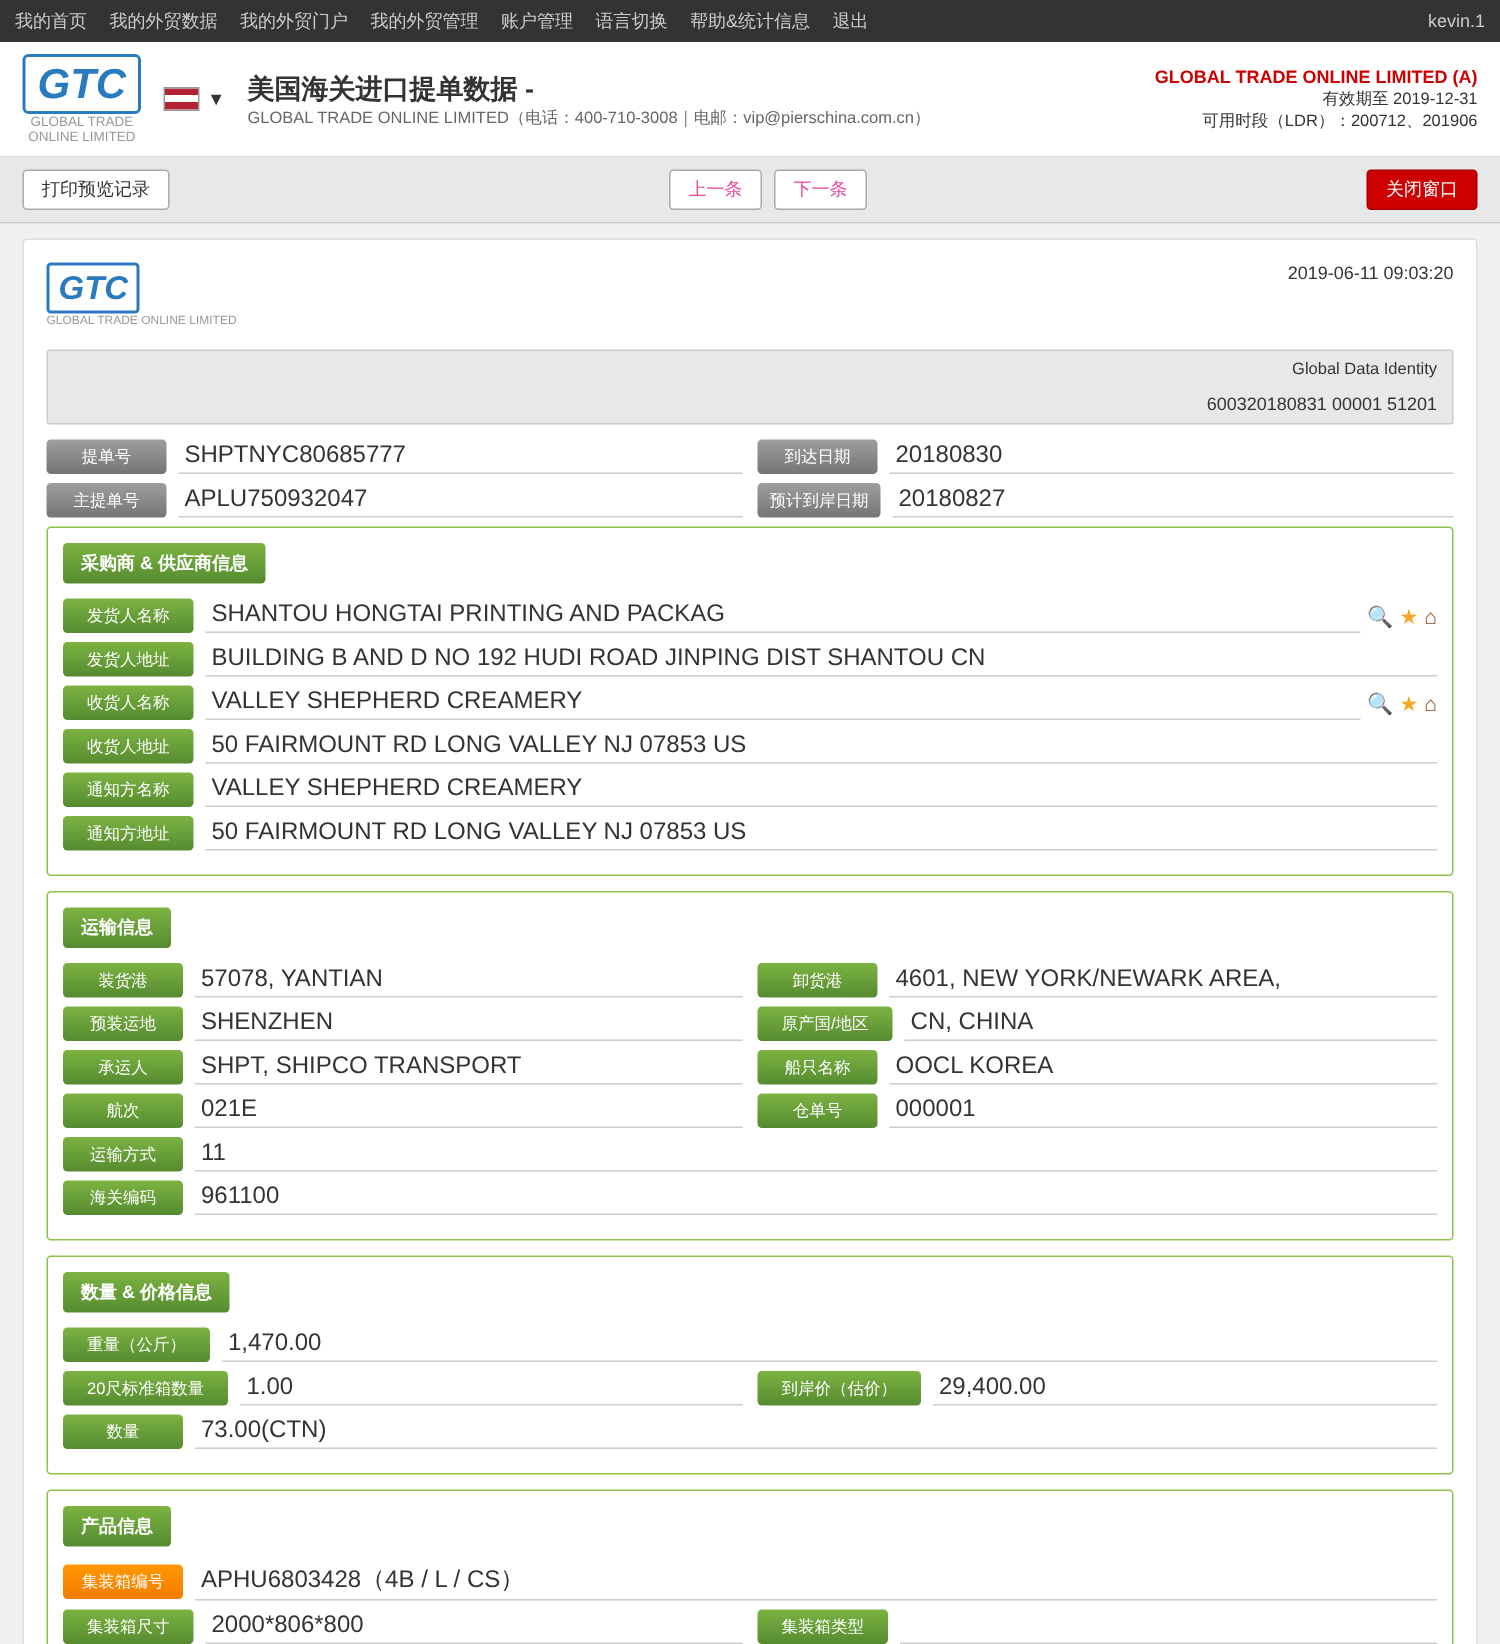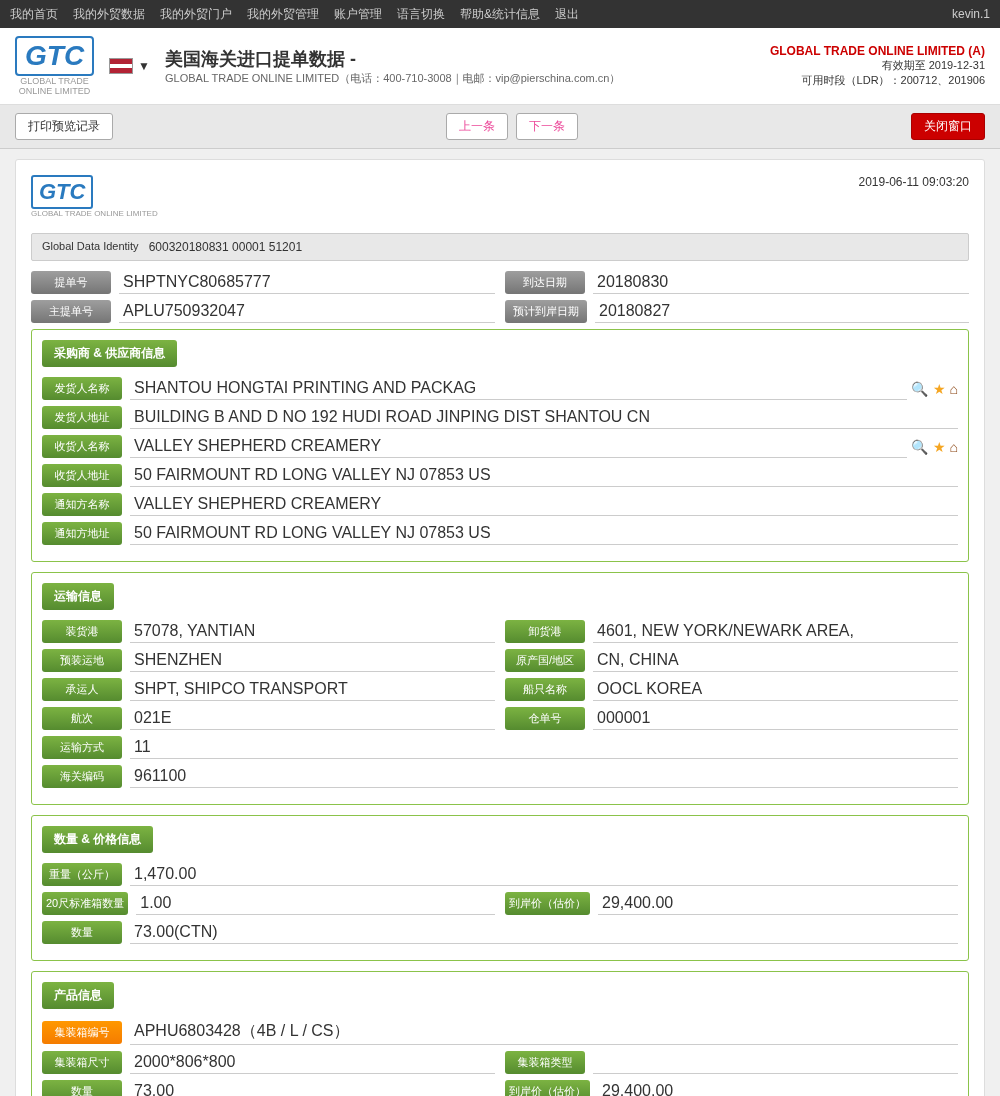--- a/index.html
+++ b/index.html
@@ -37,30 +37,30 @@
     .main { padding: 10px 15px; background: #f0f0f0; }
     .card { background: #fff; border: 1px solid #ddd; border-radius: 3px; padding: 15px; margin-bottom: 0; }
 
     
     .card-header { display: flex; justify-content: space-between; align-items: flex-start; margin-bottom: 15px; }
     .card-logo { }
     .card-logo .logo-text2 { font-size: 22px; font-weight: bold; color: #2a7abf; font-style: italic; border: 2px solid #2a7abf; padding: 2px 6px; border-radius: 3px; display: inline-block; }
     .card-datetime { font-size: 12px; color: #333; }
 
     
-    .gdi-row { background: #e8e8e8; border: 1px solid #ccc; padding: 6px 10px; margin-bottom: 10px; border-radius: 2px; display: flex; align-items: flex-start; gap: 10px; }
+    .gdi-row { background: #e8e8e8; border: 1px solid #ccc; padding: 6px 10px; margin-bottom: 10px; border-radius: 2px; display: flex; align-items: flex-end; gap: 10px; flex-direction: column; }
     .gdi-label { font-size: 11px; color: #333; white-space: nowrap; }
     .gdi-value { font-size: 12px; color: #333; }
 
     
     .field-row { display: flex; align-items: center; margin-bottom: 6px; }
     .field-row-double { display: flex; gap: 10px; margin-bottom: 6px; }
     .field-half { display: flex; align-items: flex-end; flex: 1; }
 
-    .field-label { background: linear-gradient(to bottom, #7cb342, #558b2f); color: #fff; padding: 4px 4px; border-radius: 3px; font-size: 11px; white-space: nowrap; min-width: 80px; text-align: center; margin-right: 8px; }
+    .field-label { background: linear-gradient(to bottom, #7cb342, #558b2f); color: #fff; padding: 4px 16px; border-radius: 3px; font-size: 11px; white-space: nowrap; min-width: 80px; text-align: center; margin-right: 8px; }
     .field-label-gray { background: linear-gradient(to bottom, #9e9e9e, #757575); color: #fff; padding: 4px 8px; border-radius: 3px; font-size: 11px; white-space: nowrap; min-width: 80px; text-align: center; margin-right: 8px; }
     .field-value { border-bottom: 1px solid #ccc; flex: 1; padding: 2px 4px; font-size: 16px; color: #333; min-height: 22px; display: flex; align-items: center; }
     .field-value-icons { display: flex; align-items: center; gap: 4px; margin-left: 5px; }
     .icon-search { color: #666; cursor: pointer; font-size: 14px; }
     .icon-star { color: #f5a623; cursor: pointer; font-size: 14px; }
     .icon-home { color: #8B4513; cursor: pointer; font-size: 14px; }
 
     
     .section-header { background: linear-gradient(to bottom, #7cb342, #558b2f); color: #fff; padding: 5px 12px; border-radius: 3px; font-size: 12px; font-weight: bold; margin-bottom: 10px; display: inline-block; }
     .section-wrapper { border: 1px solid #8BC34A; border-radius: 3px; padding: 10px; margin-bottom: 10px; }

